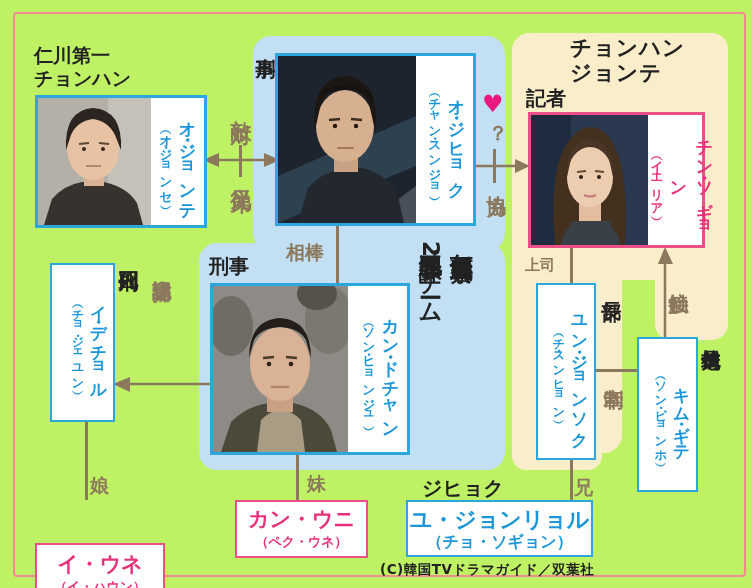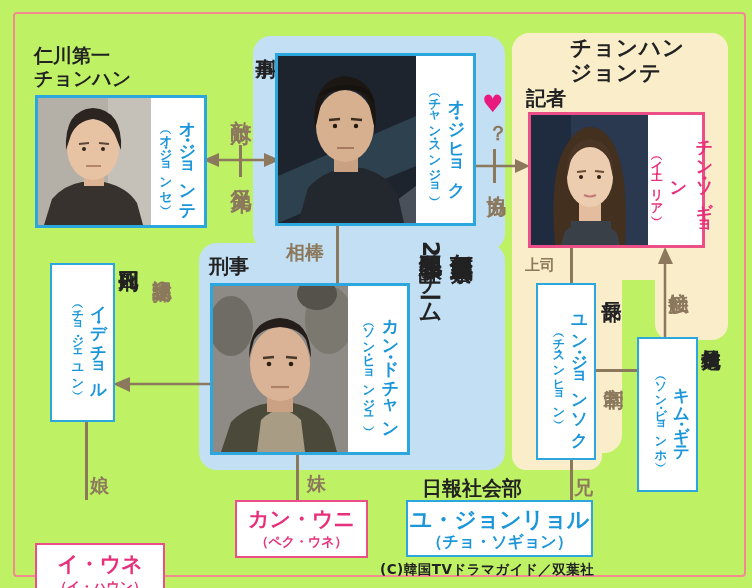--- a/index.html
+++ b/index.html
@@ -116,21 +116,21 @@
     <div>仁川西武警察署</div>
     <div>凶悪犯罪課2チーム</div>
   </div>
 
   <div class="abs v blk" style="left:253px;top:43px;font-size:20px;">刑事</div>
   <div class="abs blk" style="left:526px;top:85px;font-size:20px;">記者</div>
   <div class="abs blk" style="left:209px;top:253px;font-size:20px;">刑事</div>
   <div class="abs v blk" style="left:116px;top:256px;font-size:20px;">死刑囚</div>
   <div class="abs v blk" style="left:599px;top:285px;font-size:20px;">部長</div>
   <div class="abs v blk" style="left:699px;top:335px;font-size:19px;">前仁川地検長</div>
-  <div class="abs blk" style="left:422px;top:475px;font-size:20px;">日報社会部</div>
+  <div class="abs blk" style="left:422px;top:475px;font-size:20px;">ジヒョク</div>
 
   <div class="abs v rel" style="left:227px;top:104px;font-size:21px;letter-spacing:2px;">敵対</div>
   <div class="abs v rel" style="left:227px;top:172px;font-size:21px;letter-spacing:2px;">従兄弟</div>
   <div class="abs rel" style="left:286px;top:240px;font-size:19px;">相棒</div>
   <div class="abs heart" style="left:482px;top:90px;font-size:24px;">♥</div>
   <div class="abs rel" style="left:488px;top:120px;font-size:20px;">？</div>
   <div class="abs v rel" style="left:484px;top:180px;font-size:20px;letter-spacing:2px;">協力</div>
   <div class="abs rel" style="left:525px;top:256px;font-size:15px;">上司</div>
   <div class="abs v rel" style="left:150px;top:264px;font-size:19px;letter-spacing:1px;">誤認逮捕？</div>
   <div class="abs v rel" style="left:601px;top:372px;font-size:20px;letter-spacing:2px;">牽制</div>

